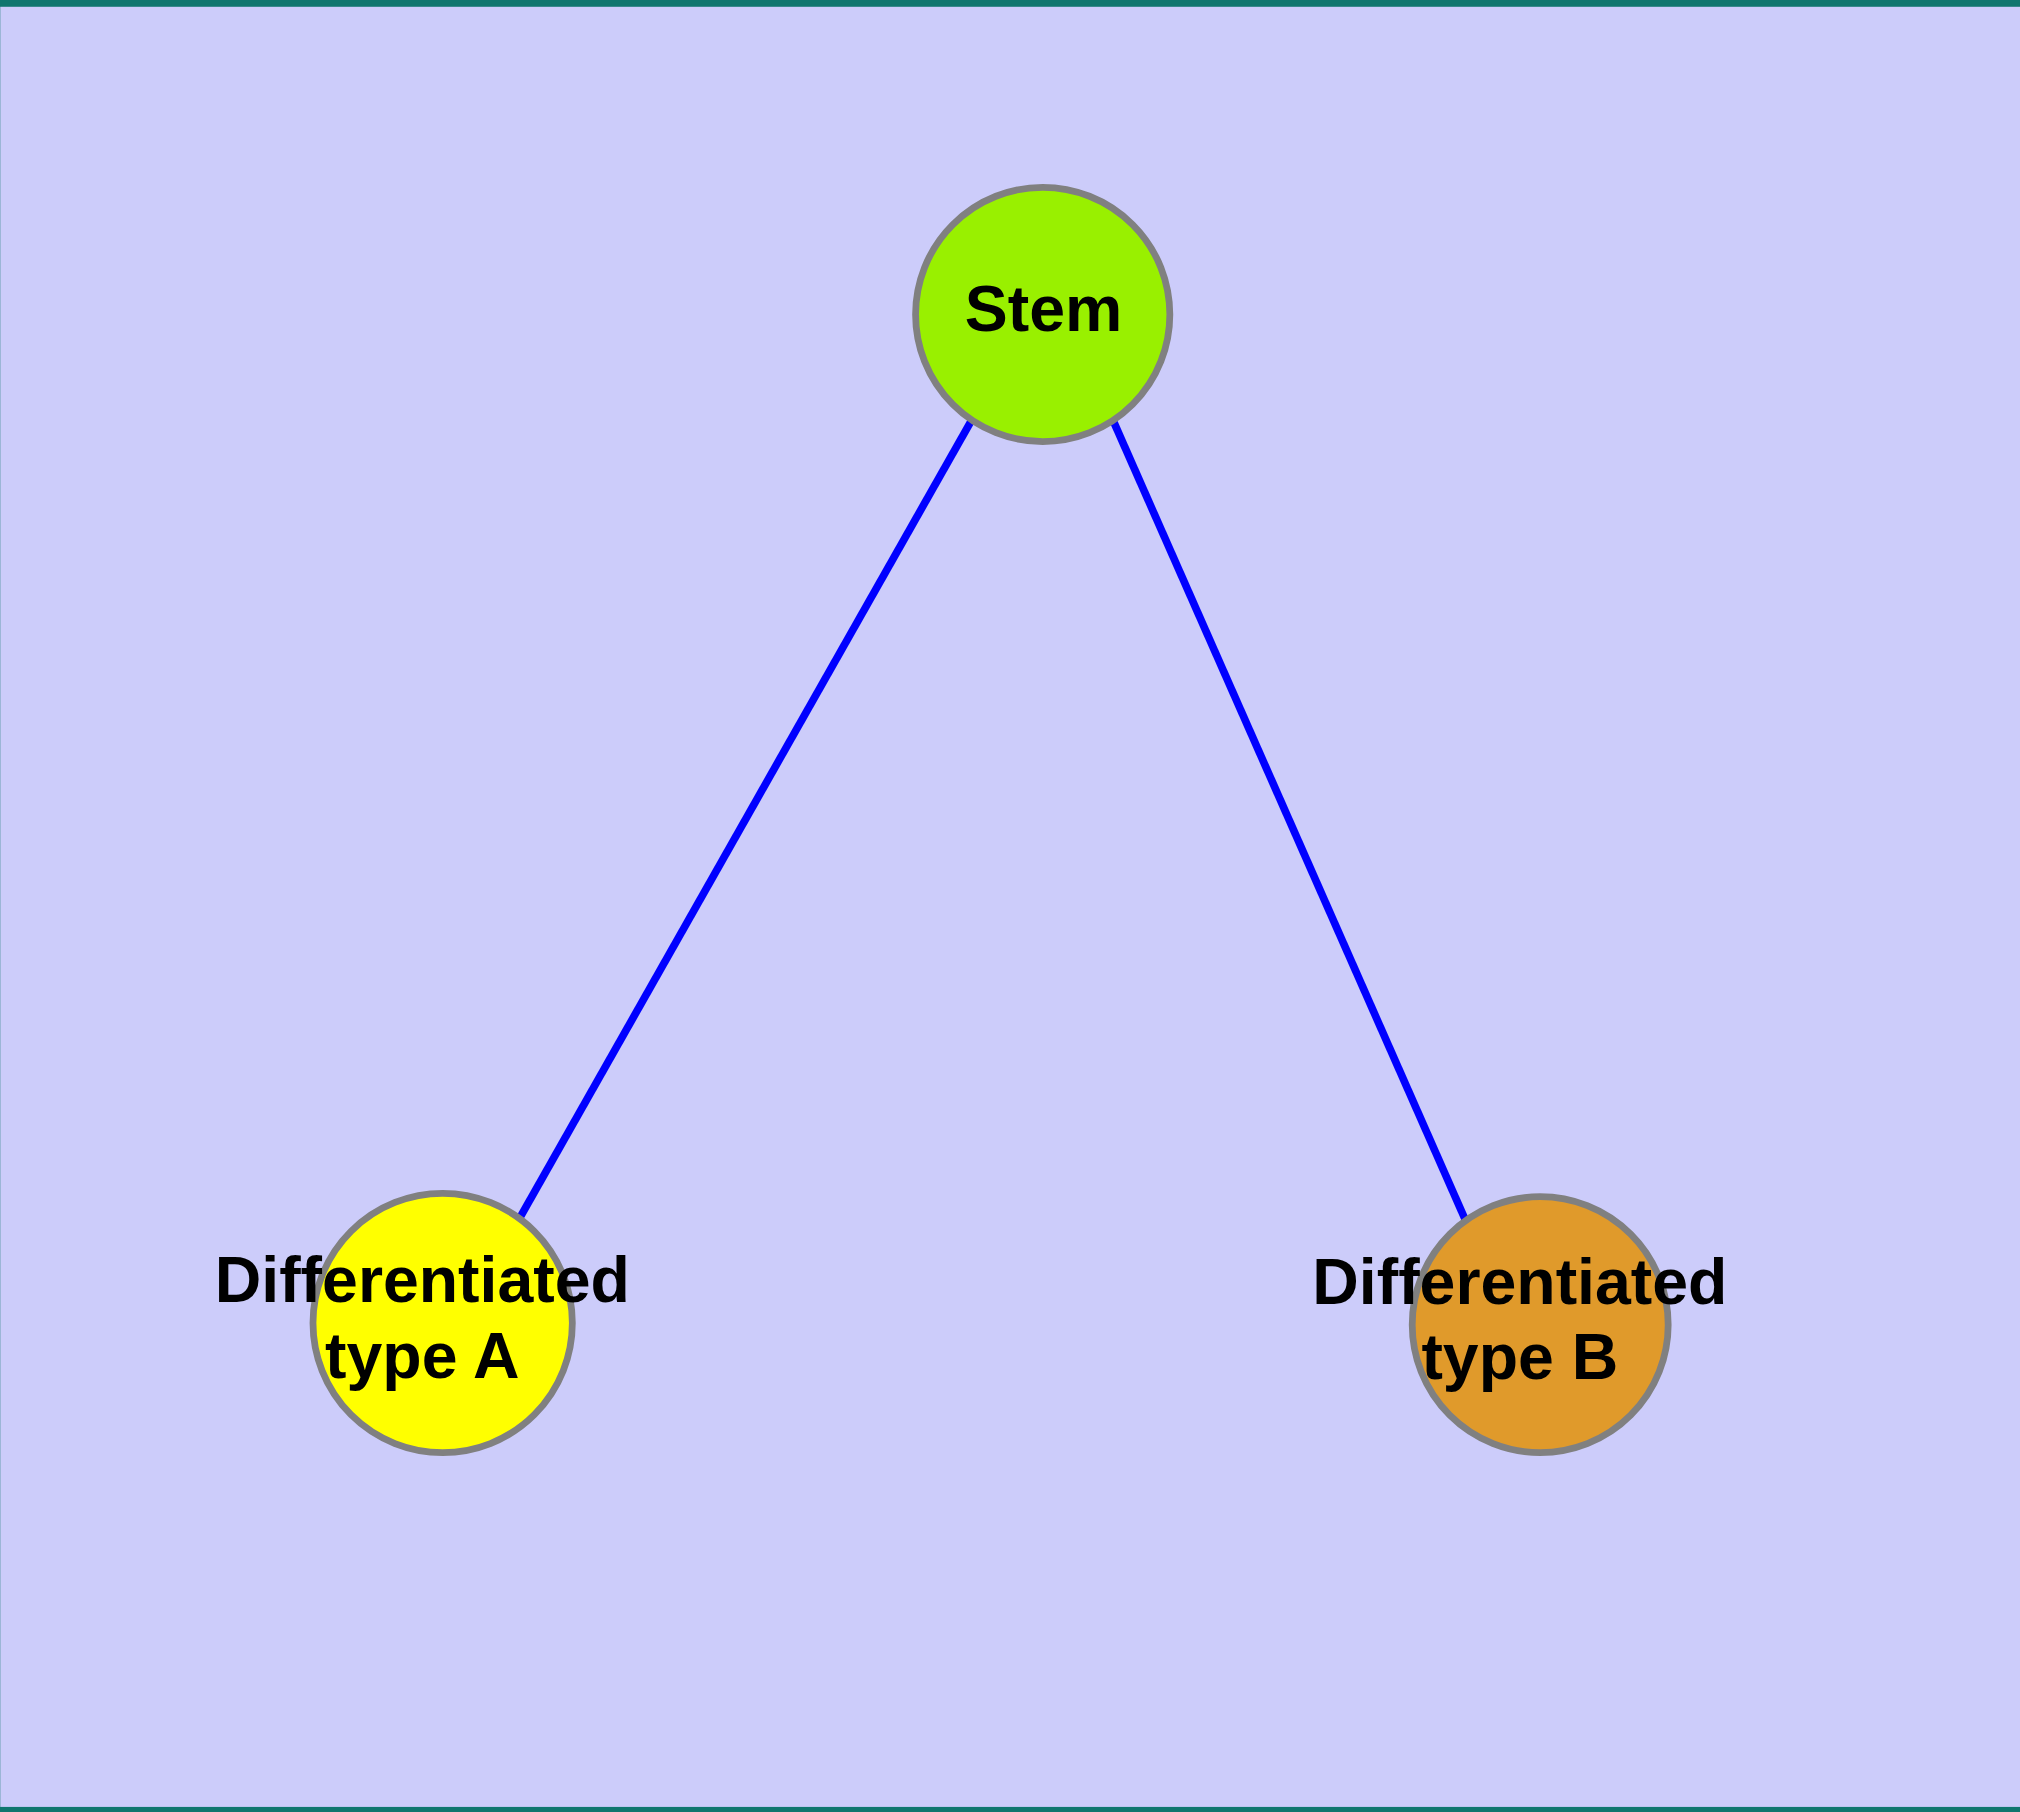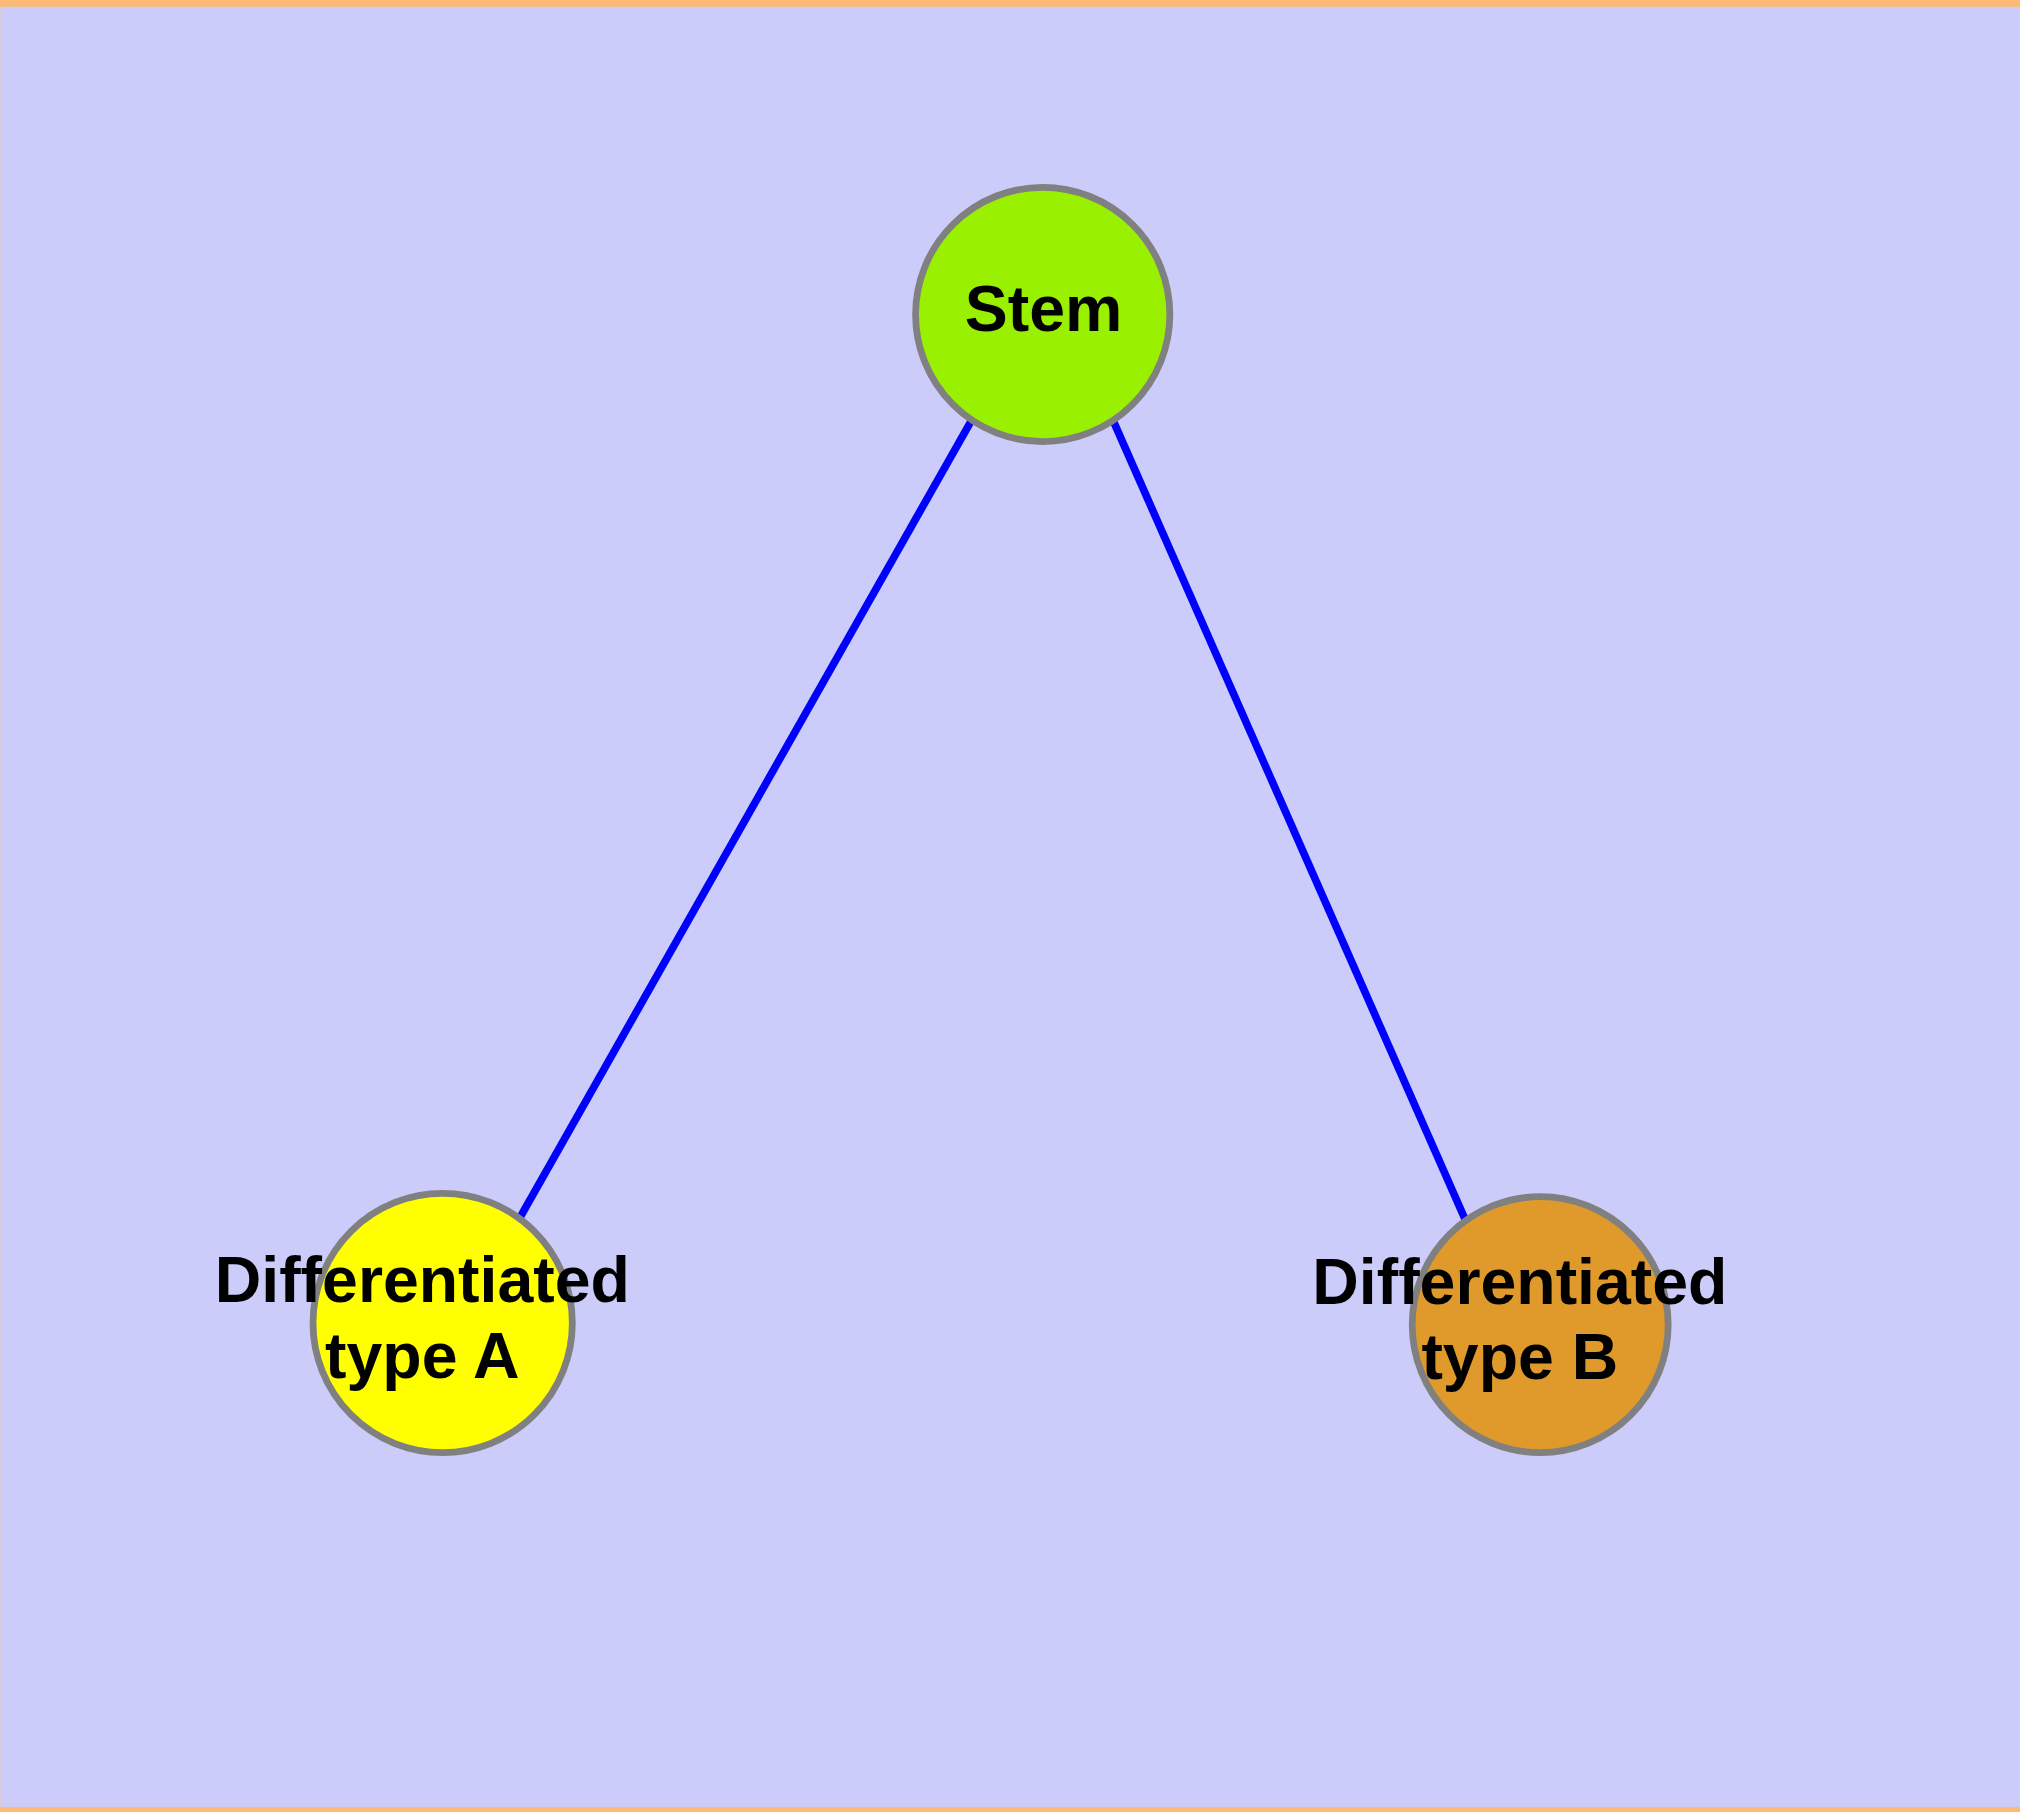--- a/index.html
+++ b/index.html
@@ -32,21 +32,21 @@
     fill: #000000;
     dominant-baseline: middle;
   }
   .edge-line {
     stroke-linecap: butt;
   }
 </style>
 </head>
 <body style="width: 2021px; height: 1812px; background: rgb(255, 255, 255);">
 
-<div id="graph-canvas" style="width: 2021px; height: 1812px; background: #fdba74;">
+<div id="graph-canvas" style="width: 2021px; height: 1812px; background: #0f766e;">
   <svg id="graph-svg" width="2021" height="1812" viewBox="0 0 2384 2138" xmlns="http://www.w3.org/2000/svg">
     <rect id="canvas-bg" x="0" y="8" width="2384" height="2124" fill="#ccccfa"></rect>
     <g id="edges-layer">
         <line x1="1146" y1="496" x2="613" y2="1437" stroke="#0000ff" stroke-width="9" class="edge-line"></line>
         <line x1="1313" y1="496" x2="1729" y2="1440" stroke="#0000ff" stroke-width="9" class="edge-line"></line>
       </g>
     <g id="nodes-layer">
         <circle cx="1230" cy="371" r="150" fill="#99f000" stroke="#808080" stroke-width="8"></circle>
         <circle cx="522" cy="1561" r="153" fill="#ffff00" stroke="#808080" stroke-width="8"></circle>
         <circle cx="1817" cy="1563" r="151" fill="#e09a2b" stroke="#808080" stroke-width="8"></circle>

